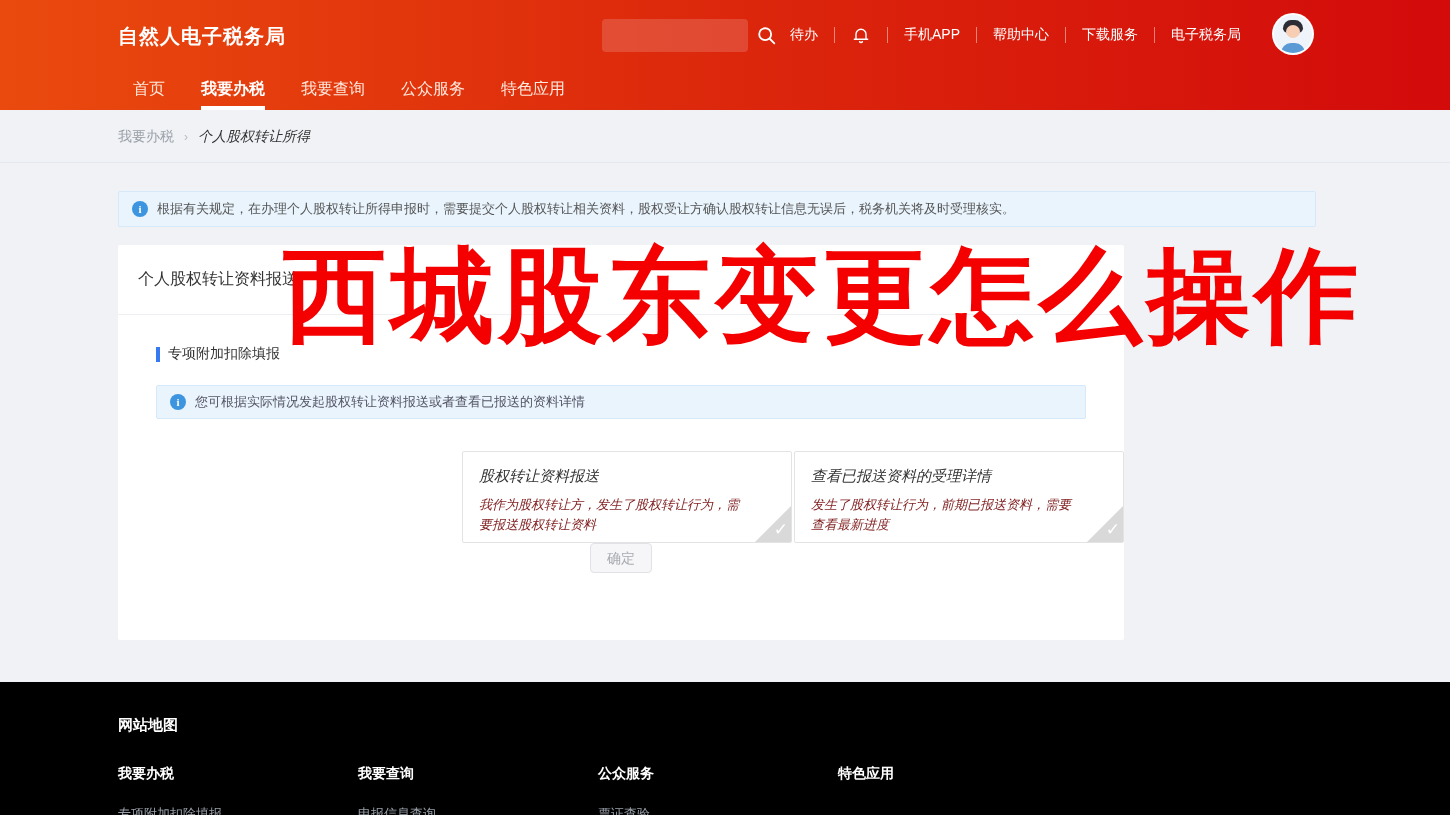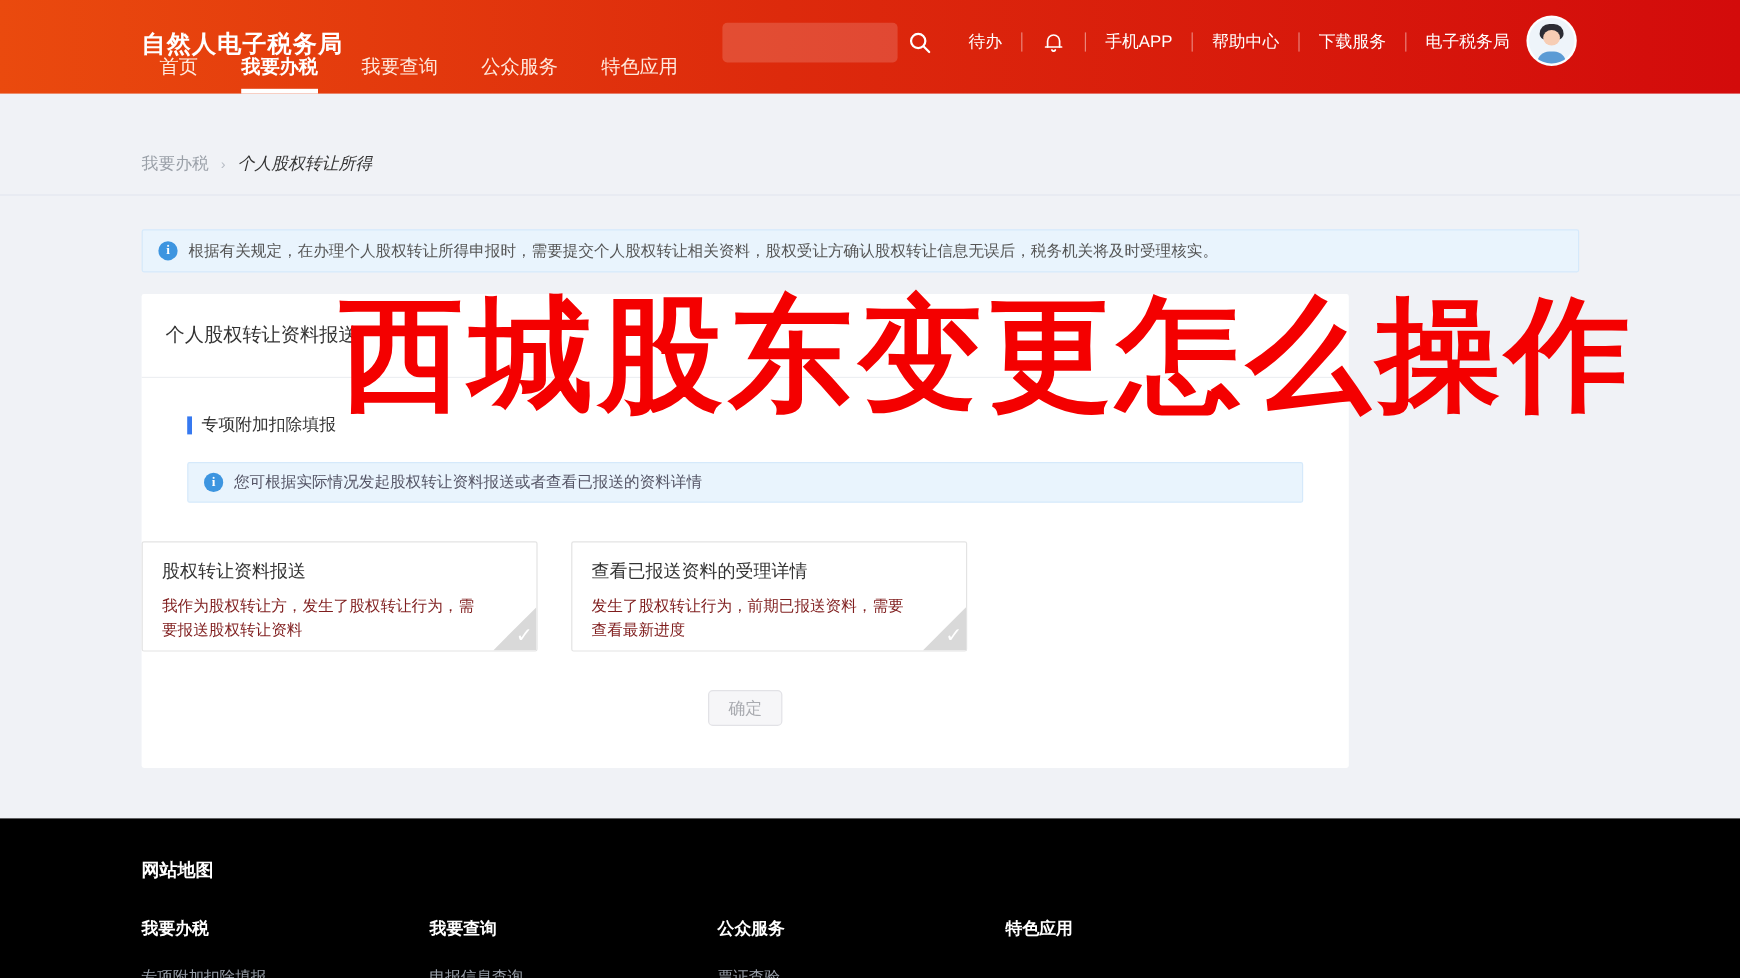--- a/index.html
+++ b/index.html
@@ -7,41 +7,41 @@
   body {
     position:relative;
     font-family:"Liberation Sans","DejaVu Sans",sans-serif;
     background:#f0f2f6;
     overflow:hidden;
     color:#333;
   }
 
   
   .header {
-    position:absolute; top:0; left:0; right:0; height:78px;
+    position:absolute; top:0; left:0; right:0; height:110px;
     background:linear-gradient(90deg,#ea4a0e 0%,#dd2a0c 45%,#d30b0b 100%);
   }
   .logo {
     position:absolute; left:118px; top:23px;
     font-size:20px; font-weight:bold; color:#fff; letter-spacing:1px;
     cursor:pointer;
   }
   .search-wrap {
     position:absolute; left:602px; top:19px; width:176px; height:33px;
   }
   .search-input {
     width:146px; height:33px; border:none; outline:none;
     background:rgba(255,255,255,0.16); border-radius:4px;
     padding:0 10px; color:#fff; font-size:13px;
   }
   .search-icon {
     position:absolute; right:0; top:6px; width:22px; height:22px; cursor:pointer;
   }
   .quick-area {
-    position:absolute; left:807px; top:0; height:70px;
+    position:absolute; left:790px; top:0; height:70px;
     display:flex; align-items:center; color:#fff; font-size:14px;
   }
   .quick-link { cursor:pointer; white-space:nowrap; }
   .q-divider {
     width:1px; height:16px; background:rgba(255,255,255,0.45);
     margin:0 16px;
   }
   .bell-icon { width:20px; height:22px; cursor:pointer; display:block; }
   .avatar {
     position:absolute; left:1272px; top:13px; width:42px; height:42px;
@@ -103,37 +103,37 @@
   .section-head {
     margin:30px 0 0 38px; display:flex; align-items:center; font-size:14px; color:#333;
   }
   .blue-bar { width:4px; height:15px; background:#3679f0; margin-right:8px; }
   .tip-banner {
     margin:22px 38px 0 38px; height:34px;
     background:#e9f4fd; border:1px solid #d5e9fb; border-radius:2px;
     display:flex; align-items:center; padding:0 13px; font-size:13px; color:#556;
   }
   .cards-row {
-    margin-top:32px; display:flex; justify-content:flex-start; gap:28px;
+    margin-top:32px; display:flex; justify-content:flex-end; gap:2px;font-style:italic;
   }
   .option-card {
     position:relative; width:330px; height:92px;
     border:1px solid #e3e3e3; border-radius:2px; background:#fff;
     padding:15px 16px; cursor:pointer; overflow:hidden;
   }
   .option-title { font-size:15px; color:#333; }
   .option-desc { margin-top:9px; font-size:13px; color:#7f1d1d; line-height:20px; padding-right:28px; }
   .corner-check {
     position:absolute; right:0; bottom:0; width:0; height:0;
     border-left:36px solid transparent; border-bottom:36px solid #d9d9d9;
   }
   .corner-tick {
     position:absolute; right:3px; bottom:2px; color:#fff; font-size:17px; font-weight:bold;
   }
-  .confirm-row { margin-top:32px; text-align:center; }
+  .confirm-row { text-align:center; }
   .confirm-btn {
     display:inline-block; min-width:62px; height:30px; line-height:28px;
     background:#f6f6f8; border:1px solid #e2e2e6; border-radius:4px;
     color:#a9abb0; font-size:14px; padding:0 14px; cursor:pointer;
     font-family:inherit;
   }
 
   
   .watermark {
     position:absolute; left:283px; top:238px; z-index:60;

